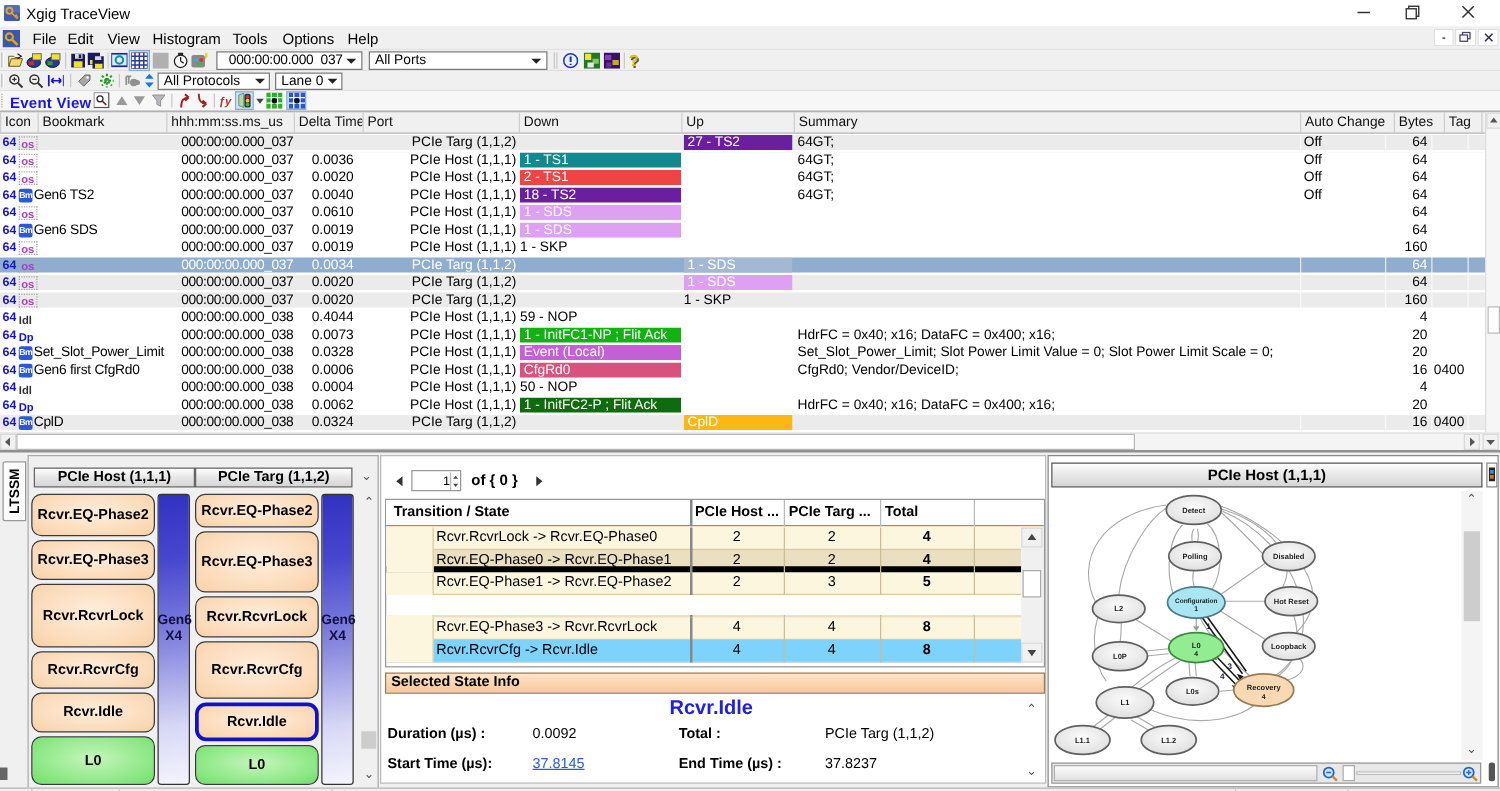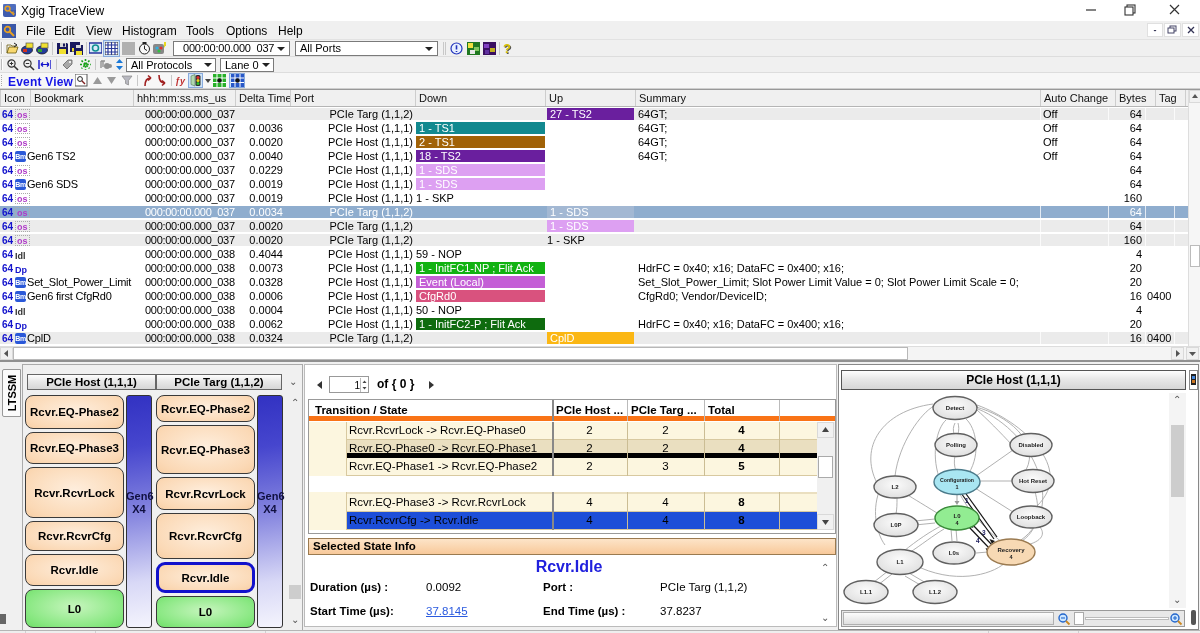--- a/index.html
+++ b/index.html
@@ -285,21 +285,21 @@
 <span class="cac">Off</span>
 <span class="cby">64</span>
 </div>
 <div class="row" style="top:46px">
 <span class="c64">64</span>
 <span class="cos">os</span>
 <span class="ctm">000:00:00.000_037</span>
 <span class="cdl">0.0020</span>
 <span class="cpt">PCIe Host (1,1,1)</span>
 <span class="cdn">
-        <span class="bdg" style="background:#a16207">2 - TS1</span>
+        <span class="bdg" style="background:#ef4444">2 - TS1</span>
       </span>
 <span class="csm">64GT;</span>
 <span class="cac">Off</span>
 <span class="cby">64</span>
 </div>
 <div class="row" style="top:60px">
 <span class="c64">64</span>
 <span class="cbm" style="font-size:7px;letter-spacing:-0.5px">Bm</span>
 <span class="cbk">Gen6 TS2</span>
 <span class="ctm">000:00:00.000_037</span>
@@ -309,21 +309,21 @@
         <span class="bdg" style="background:#6a1f9e">18 - TS2</span>
       </span>
 <span class="csm">64GT;</span>
 <span class="cac">Off</span>
 <span class="cby">64</span>
 </div>
 <div class="row" style="top:74px">
 <span class="c64">64</span>
 <span class="cos">os</span>
 <span class="ctm">000:00:00.000_037</span>
-<span class="cdl">0.0229</span>
+<span class="cdl">0.0610</span>
 <span class="cpt">PCIe Host (1,1,1)</span>
 <span class="cdn">
         <span class="bdg" style="background:#dda0f2">1 - SDS</span>
       </span>
 <span class="cby">64</span>
 </div>
 <div class="row" style="top:88px">
 <span class="c64">64</span>
 <span class="cbm" style="font-size:7px;letter-spacing:-0.5px">Bm</span>
 <span class="cbk">Gen6 SDS</span>
@@ -514,21 +514,21 @@
 <div class="a" style="left:24px;top:11px;width:40px;height:17px;background:#fff;border:1px solid #999">
         <div class="a" style="right:8px;top:3px;font-size:10px">1</div>
         <div class="a" style="right:1px;top:1px;width:7px;height:14px;border-left:1px solid #bbb"><svg width="7" height="14">
             <path d="M1.5 5 L3.5 2.5 L5.5 5 Z" fill="#444"></path>
             <path d="M1.5 9 L3.5 11.5 L5.5 9 Z" fill="#444"></path>
           </svg></div>
       </div>
 <div class="a bold" style="left:72px;top:12px;font-size:12px">of { 0 }</div>
 <div class="a" style="left:124px;top:16px;width:0;height:0;border-top:4px solid transparent;border-bottom:4px solid transparent;border-left:5px solid #333"></div>
 <div class="a" style="left:3px;top:34px;width:528px;height:135px;background:#fff;border:1px solid #999">
-<div class="a" style="left:0;top:0;width:526px;height:21px;background:#fff;border-bottom:5px solid #f97316">
+<div class="a" style="left:0;top:0;width:526px;height:21px;background:#fff;border-bottom:1px solid #f97316">
           <div class="a bold" style="left:6px;top:4px;font-size:11.5px">Transition / State</div>
           <div class="a bold" style="left:247px;top:4px;font-size:11.5px">PCIe Host ...</div>
           <div class="a bold" style="left:322px;top:4px;font-size:11.5px">PCIe Targ ...</div>
           <div class="a bold" style="left:399px;top:4px;font-size:11.5px">Total</div>
           <div class="a" style="left:243px;top:0;width:2px;height:21px;background:#888"></div>
           <div class="a" style="left:318px;top:0;width:1px;height:21px;background:#bbb"></div>
           <div class="a" style="left:395px;top:0;width:1px;height:21px;background:#bbb"></div>
           <div class="a" style="left:470px;top:0;width:1px;height:21px;background:#bbb"></div>
         </div>
 <div class="a" style="left:0;top:22px;width:508px;height:18px;background:#fcf6df;border-bottom:1px solid #d8c9a0">
@@ -579,21 +579,21 @@
           <div class="a" style="left:0;top:0;width:38px;height:18px;background:#fcf6df;border-right:1px solid #d8c9a0"></div>
           <div class="a" style="left:40px;top:2px;font-size:11.5px">Rcvr.EQ-Phase3 -&gt; Rcvr.RcvrLock</div>
           <div class="a" style="left:243px;top:2px;width:75px;text-align:center;font-size:11.5px">4</div>
           <div class="a" style="left:318px;top:2px;width:77px;text-align:center;font-size:11.5px">4</div>
           <div class="a bold" style="left:395px;top:2px;width:75px;text-align:center;font-size:11.5px">8</div>
           <div class="a" style="left:243px;top:0;width:2px;height:18px;background:#888"></div>
           <div class="a" style="left:318px;top:0;width:1px;height:18px;background:#cbbd94"></div>
           <div class="a" style="left:395px;top:0;width:1px;height:18px;background:#cbbd94"></div>
           <div class="a" style="left:470px;top:0;width:1px;height:18px;background:#cbbd94"></div>
         </div>
-<div class="a" style="left:0;top:112px;width:508px;height:18px;background:#1d4ed8;border-bottom:1px solid #d8c9a0">
+<div class="a" style="left:0;top:112px;width:508px;height:18px;background:#7dd3fc;border-bottom:1px solid #d8c9a0">
           <div class="a" style="left:0;top:0;width:38px;height:18px;background:#fcf6df;border-right:1px solid #d8c9a0"></div>
           <div class="a" style="left:40px;top:2px;font-size:11.5px">Rcvr.RcvrCfg -&gt; Rcvr.Idle</div>
           <div class="a" style="left:243px;top:2px;width:75px;text-align:center;font-size:11.5px">4</div>
           <div class="a" style="left:318px;top:2px;width:77px;text-align:center;font-size:11.5px">4</div>
           <div class="a bold" style="left:395px;top:2px;width:75px;text-align:center;font-size:11.5px">8</div>
           <div class="a" style="left:243px;top:0;width:2px;height:18px;background:#888"></div>
           <div class="a" style="left:318px;top:0;width:1px;height:18px;background:#cbbd94"></div>
           <div class="a" style="left:395px;top:0;width:1px;height:18px;background:#cbbd94"></div>
           <div class="a" style="left:470px;top:0;width:1px;height:18px;background:#cbbd94"></div>
         </div>
@@ -604,21 +604,21 @@
           <div class="a" style="left:1px;top:34px;width:15px;height:22px;background:#fff;border:1px solid #aaa"></div>
           <div class="a sbx" style="left:0;top:92px;width:17px;height:16px"><svg width="15" height="14">
               <path d="M7.5 10 L11 5 H4 Z" fill="#444"></path>
             </svg></div>
         </div>
 </div>
 <div class="a" style="left:3px;top:173px;width:528px;height:17px;background:linear-gradient(#fde4c8,#f8c99a);border:1px solid #9a7a50;font-weight:bold;font-size:11.5px;line-height:15px;padding-left:4px">Selected State Info</div>
 <div class="a bold" style="left:0;top:193px;width:528px;text-align:center;font-size:16px;color:#2020dd">Rcvr.Idle</div>
 <div class="a bold" style="left:5px;top:216px;font-size:11.5px">Duration (µs) :</div>
 <div class="a" style="left:121px;top:216px;font-size:11.5px">0.0092</div>
-<div class="a bold" style="left:238px;top:216px;font-size:11.5px">Port :</div>
+<div class="a bold" style="left:238px;top:216px;font-size:11.5px">Total :</div>
 <div class="a" style="left:355px;top:216px;font-size:11.5px">PCIe Targ (1,1,2)</div>
 <div class="a bold" style="left:5px;top:240px;font-size:11.5px">Start Time (µs):</div>
 <div class="a" style="left:121px;top:240px;font-size:11.5px;color:#2a5adf;text-decoration:underline">37.8145</div>
 <div class="a bold" style="left:238px;top:240px;font-size:11.5px">End Time (µs) :</div>
 <div class="a" style="left:355px;top:240px;font-size:11.5px">37.8237</div>
 <div class="chev" style="left:516px;top:198px">⌃</div>
 <div class="chev" style="left:516px;top:248px">⌄</div>
 </div>
 <div class="a" style="left:838px;top:2px;width:361px;height:266px;background:#fff;border:1px solid #888">
 <div class="a btn3" style="left:2px;top:5px;width:345px;height:20px;font-weight:bold;font-size:12px;text-align:center;line-height:18px;border:1px solid #555">PCIe Host (1,1,1)</div>

